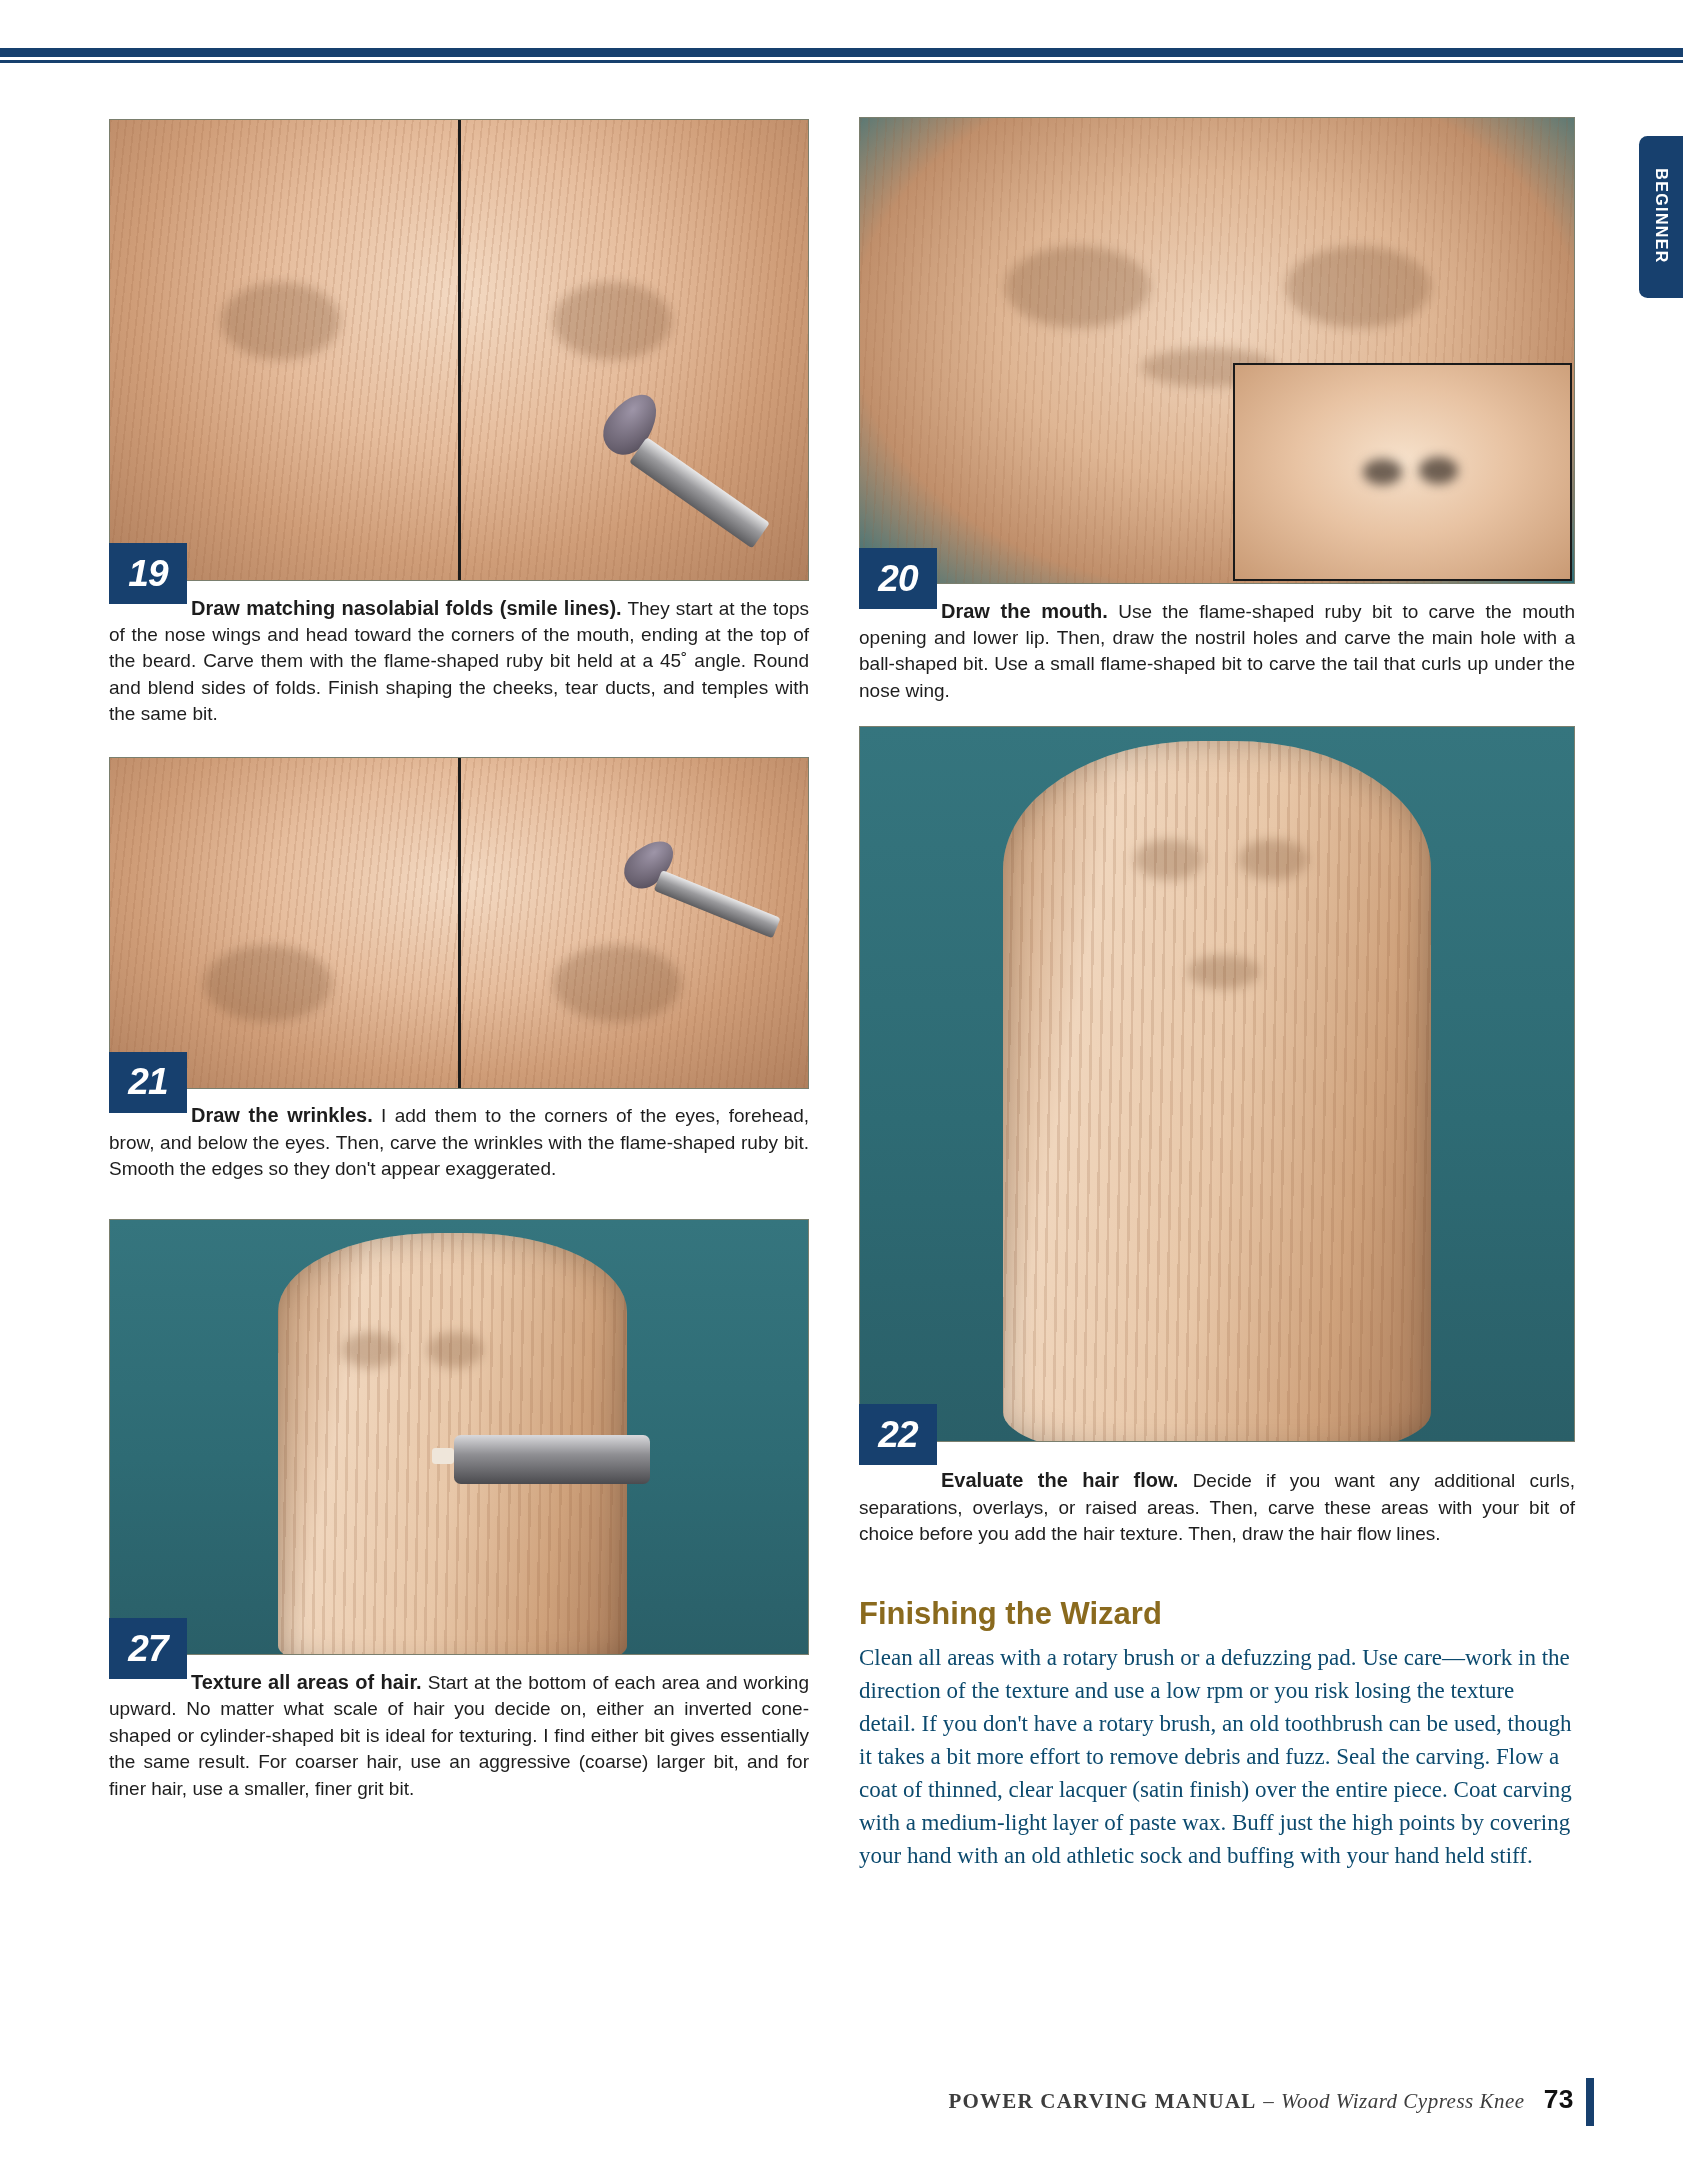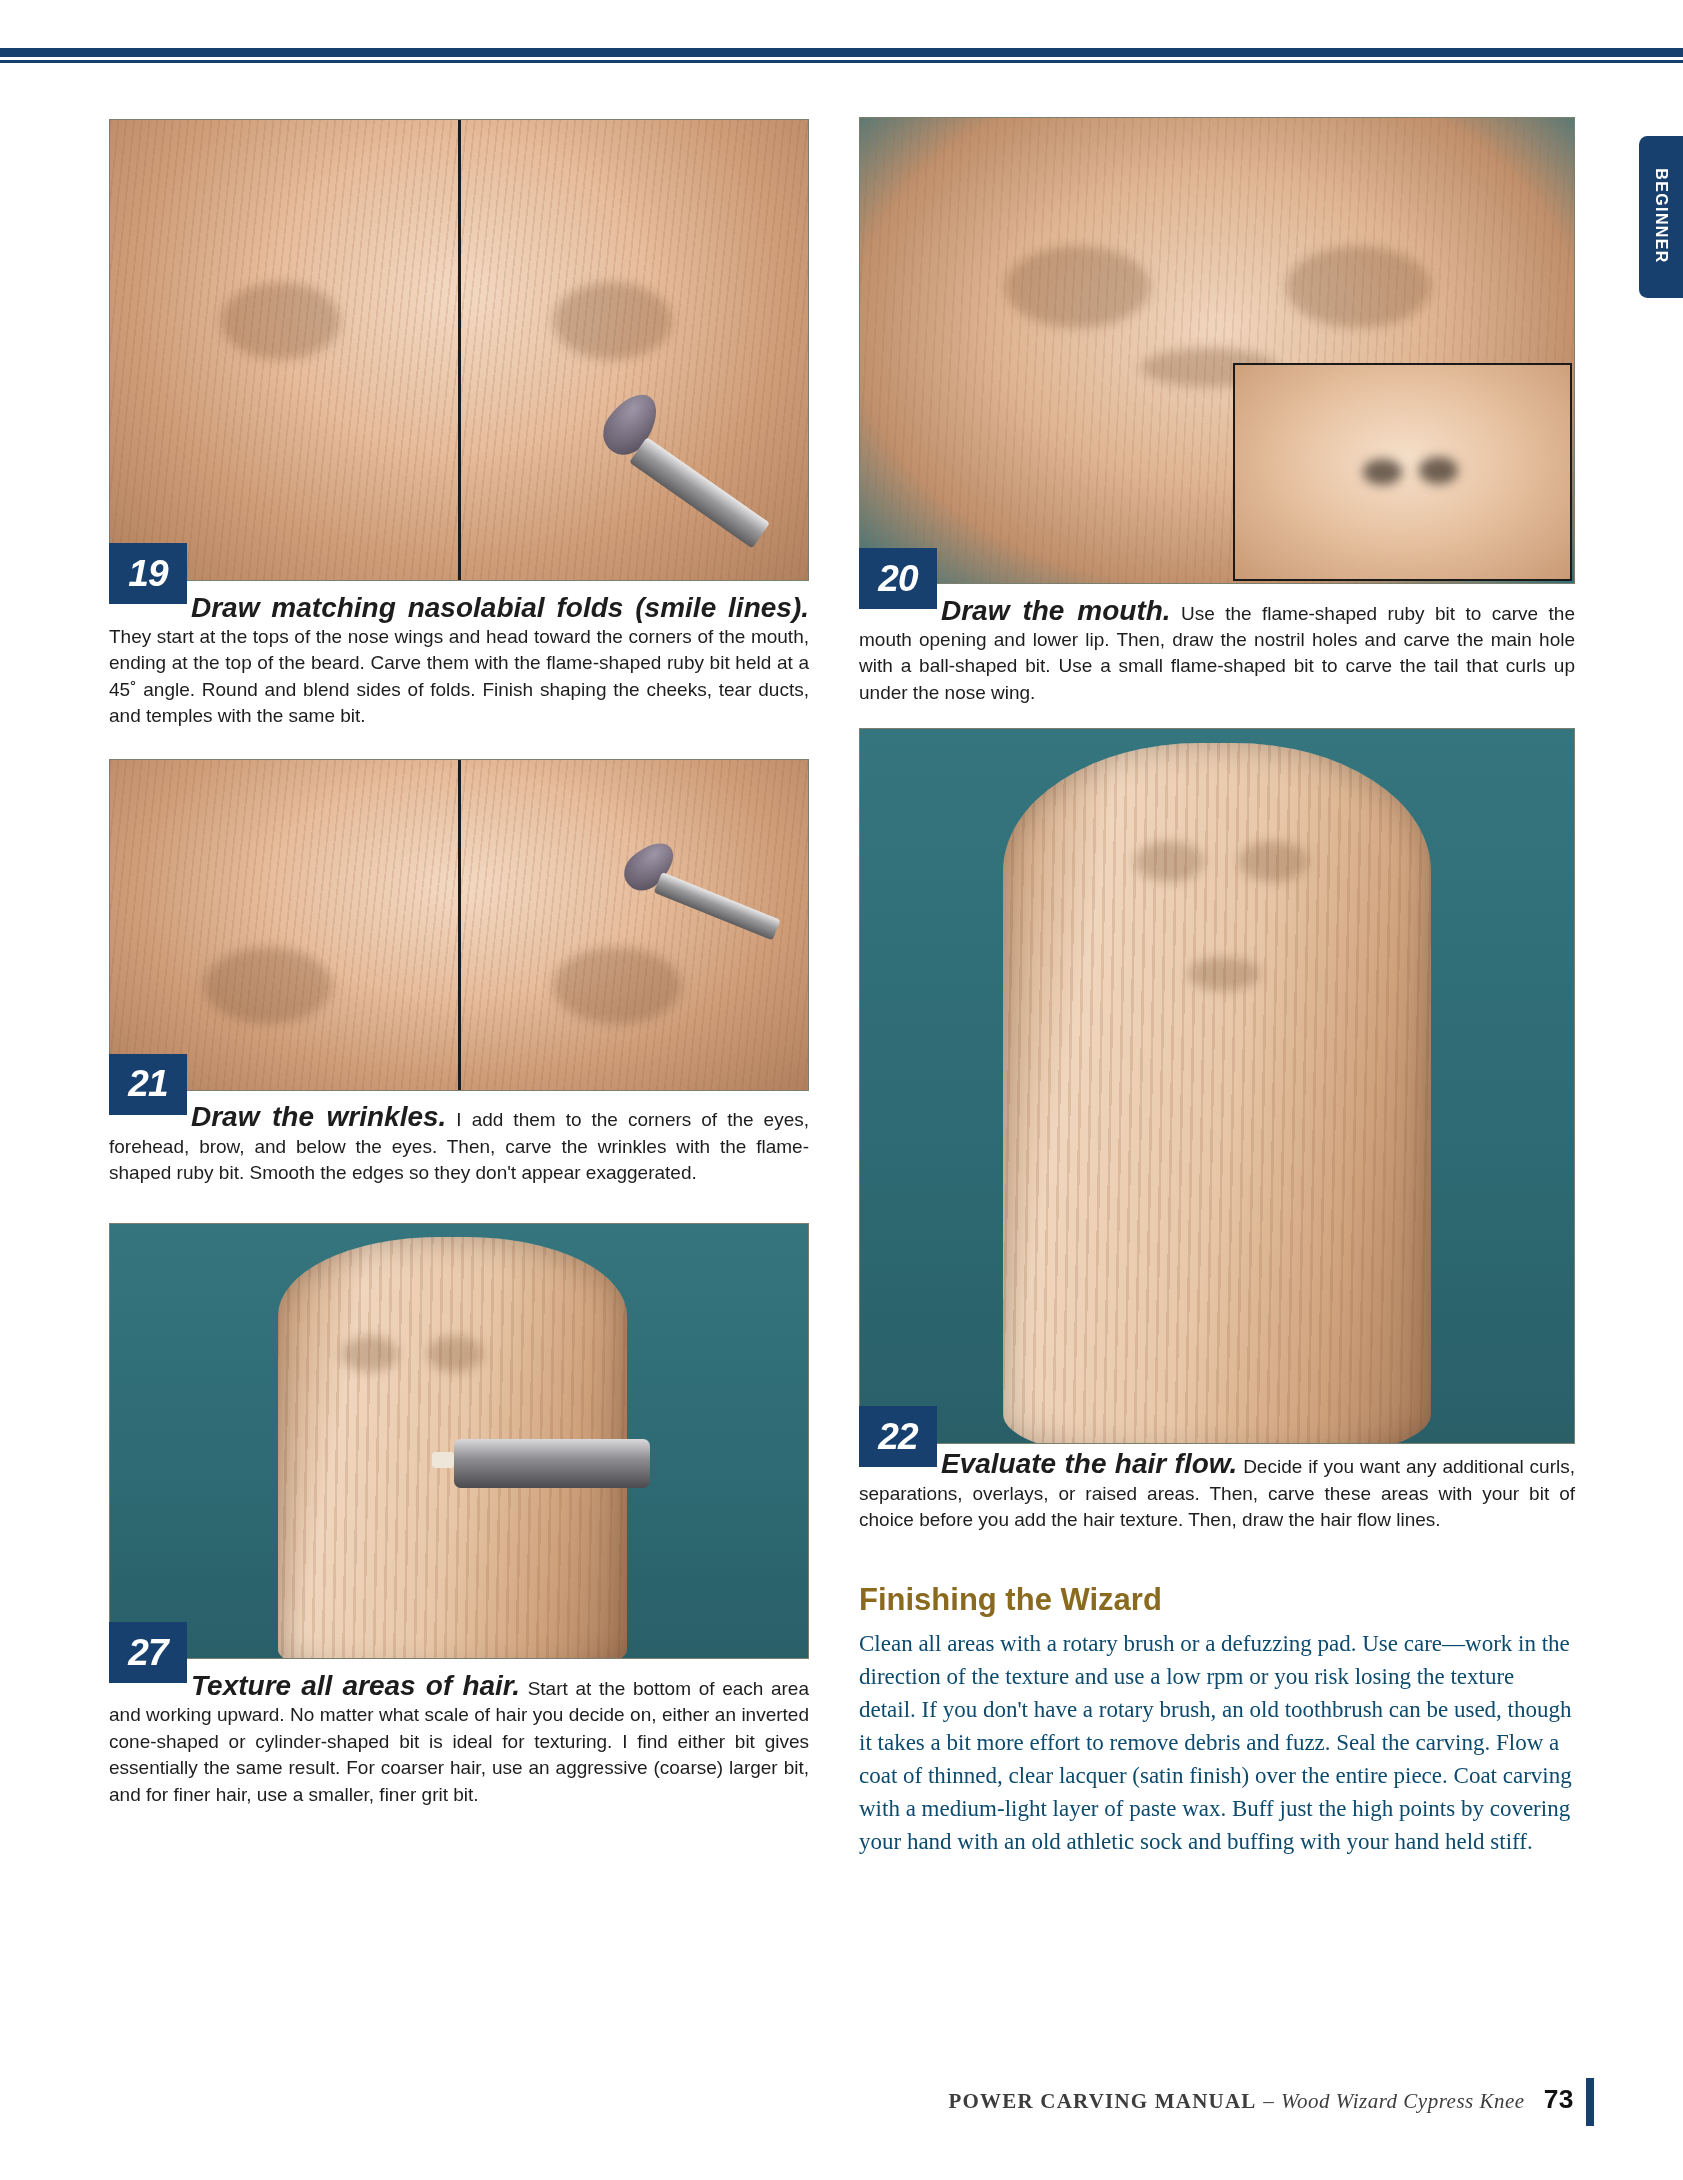--- a/index.html
+++ b/index.html
@@ -171,22 +171,21 @@
   
   .caption {
     font-size: 19px;
     line-height: 26.4px;
     color: #1d1d1d;
     text-align: justify;
     margin: 0;
   }
   .caption .lead {
     font-weight: bold;
-    font-style: italic;
-    font-size: 28px;
+    font-size: 20px;
   }
   .cap-indent {
     display: inline-block;
     width: 82px;
   }
 
   
   .section-head {
     font-size: 31px;
     font-weight: bold;
@@ -315,21 +314,21 @@
 
     <div class="figure" style="margin-top:22px;">
       <div class="photo" style="height:716px;">
         <div class="teal-field"></div>
         <div class="carving-column" style="left:20%; right:20%; top:2%; bottom:-2%;"></div>
         <div class="face-shade" style="left:274px; top:112px; width:70px; height:41px;"></div>
         <div class="face-shade" style="left:378px; top:112px; width:70px; height:41px;"></div>
         <div class="face-shade" style="left:327px; top:228px; width:73px; height:34px;"></div>
       </div>
       <div class="step-badge" style="left:0; top:678px;">22</div>
-      <p class="caption" style="margin-top:7px;"><span class="cap-indent"></span><span class="lead">Evaluate the hair flow.</span><span> Decide if you want any additional curls, separations, overlays, or raised areas. Then, carve these areas with your bit of choice before you add the hair texture. Then, draw the hair flow lines.</span></p>
+      <p class="caption" style="margin-top:25px;"><span class="cap-indent"></span><span class="lead">Evaluate the hair flow.</span><span> Decide if you want any additional curls, separations, overlays, or raised areas. Then, carve these areas with your bit of choice before you add the hair texture. Then, draw the hair flow lines.</span></p>
     </div>
 
     <div style="margin-top:49px;">
       <h2 class="section-head">Finishing the Wizard</h2>
       <p class="body-copy">Clean all areas with a rotary brush or a defuzzing pad. Use care—work in the direction of the texture and use a low rpm or you risk losing the texture detail. If you don't have a rotary brush, an old toothbrush can be used, though it takes a bit more effort to remove debris and fuzz. Seal the carving. Flow a coat of thinned, clear lacquer (satin finish) over the entire piece. Coat carving with a medium-light layer of paste wax. Buff just the high points by covering your hand with an old athletic sock and buffing with your hand held stiff.</p>
     </div>
 
   </div>
 
   <div class="footer">

